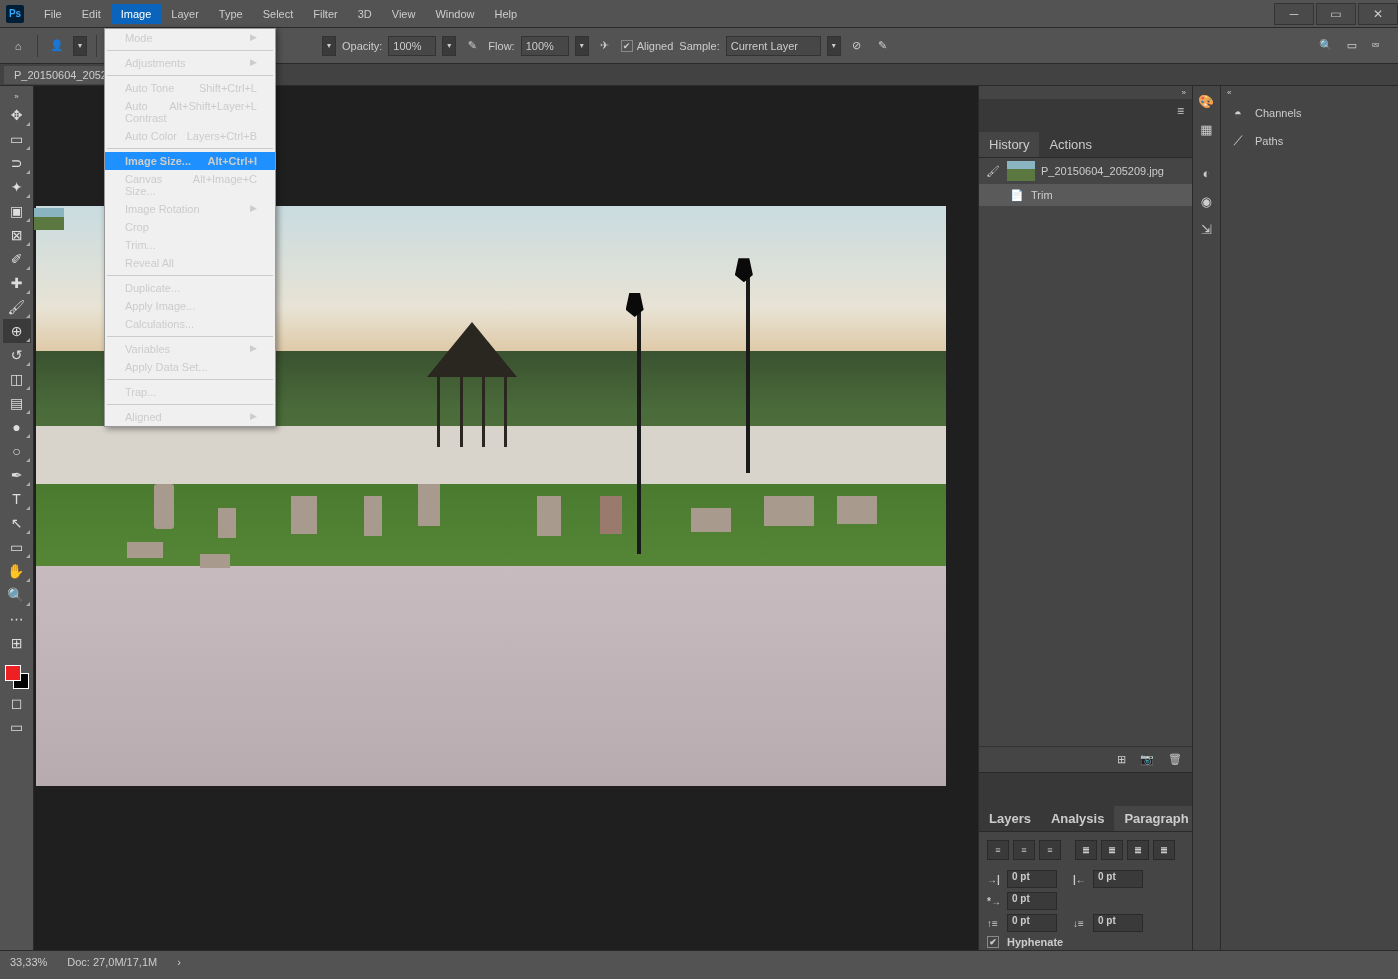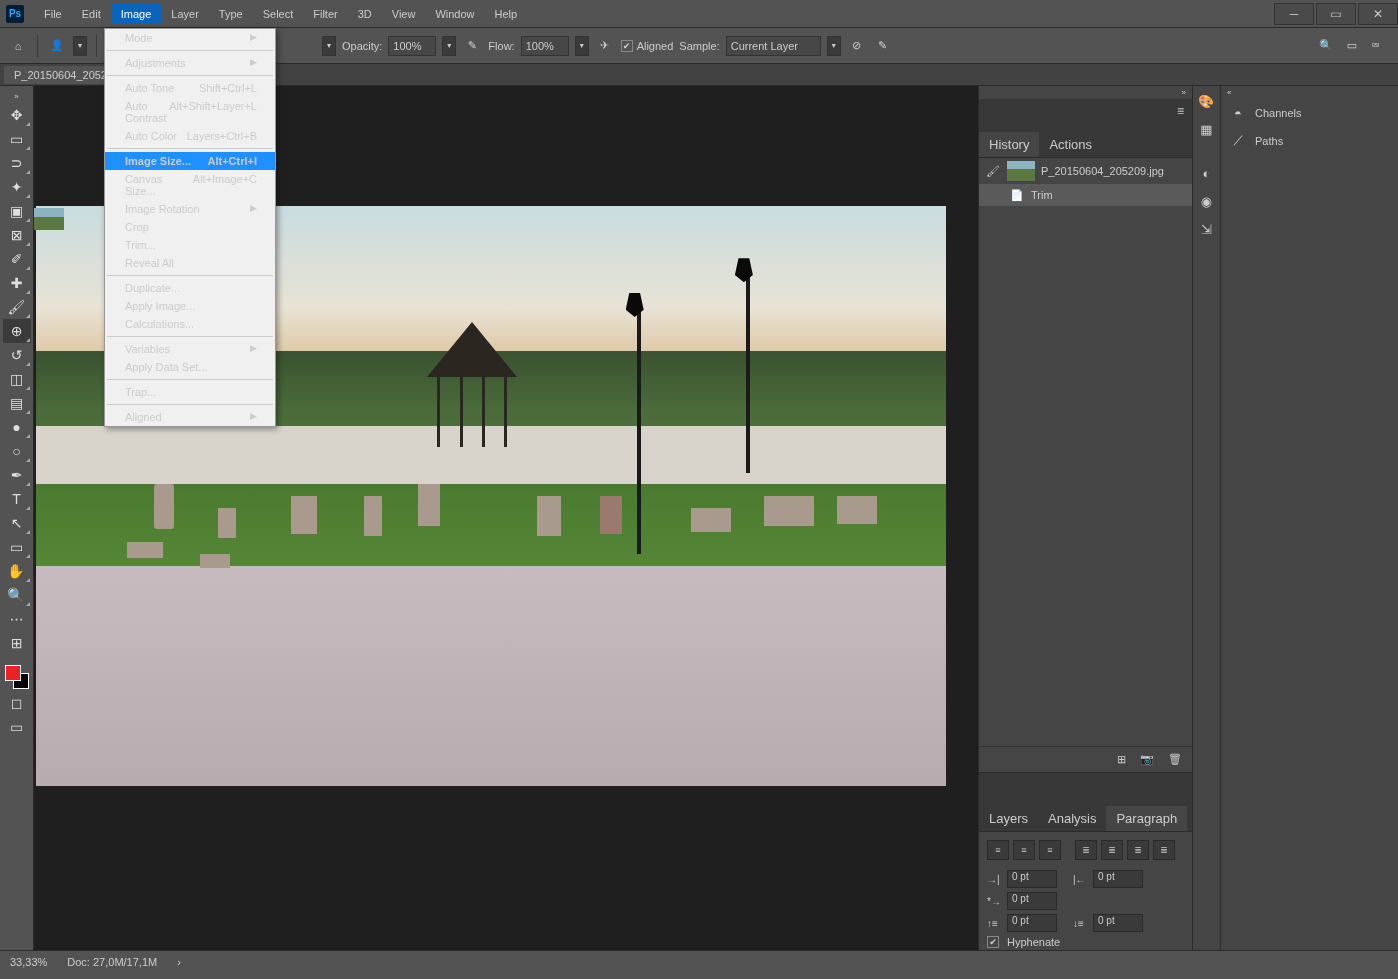--- a/index.html
+++ b/index.html
@@ -59,21 +59,21 @@
 .p-chev.left { text-align:left; }
 .panel-tabs { display:flex; background:#383838; border-bottom:1px solid #2a2a2a; }
 .p-tab { padding:5px 10px; font-size:13px;margin-top:33px; }
 .p-tab.active { background:#454545; }
 .p-menu { margin-left:auto; padding:5px 8px; font-size:12px; }
 .hist-row { display:flex; align-items:center; padding:3px 6px; gap:6px; }
 .hist-row.sel { background:#5a5a5a; }
 .hist-thumb { width:28px; height:20px; background:#888; }
 .hist-ic { width:16px; height:16px; display:flex; align-items:center; justify-content:center; }
 .panel-bottom-icons { margin-top:auto; display:flex; justify-content:flex-end; gap:14px; padding:6px 10px; border-top:1px solid #333; }
-.panels-lower { border-top:1px solid #2a2a2a; }
+.panels-lower { border-top:1px solid #2a2a2a;font-weight:bold; }
 .para-align { display:flex; gap:4px; padding:8px; }
 .align-btn { width:22px; height:20px; background:#3a3a3a; border:1px solid #2a2a2a; display:flex; align-items:center; justify-content:center; font-size:9px; }
 .para-field { display:flex; align-items:center; gap:4px; padding:2px 8px; }
 .para-input { width:50px; height:18px; background:#3a3a3a; border:1px solid #2a2a2a; padding:0 4px; font-size:10px; }
 .para-ic { width:16px; font-size:10px; }
 .sidepanel-row { display:flex; align-items:center; gap:8px; padding:5px 8px; }
 .sp-icon { width:18px; height:18px; display:flex; align-items:center; justify-content:center; font-size:13px; }
 .mini-icon { width:22px; height:22px; display:flex; align-items:center; justify-content:center; border:1px solid transparent; font-size:13px; }
 .statusbar { height:22px; background:#535353; display:flex; align-items:center; padding:0 10px; gap:20px; border-top:1px solid #2a2a2a; font-size:10px; }
 </style>

